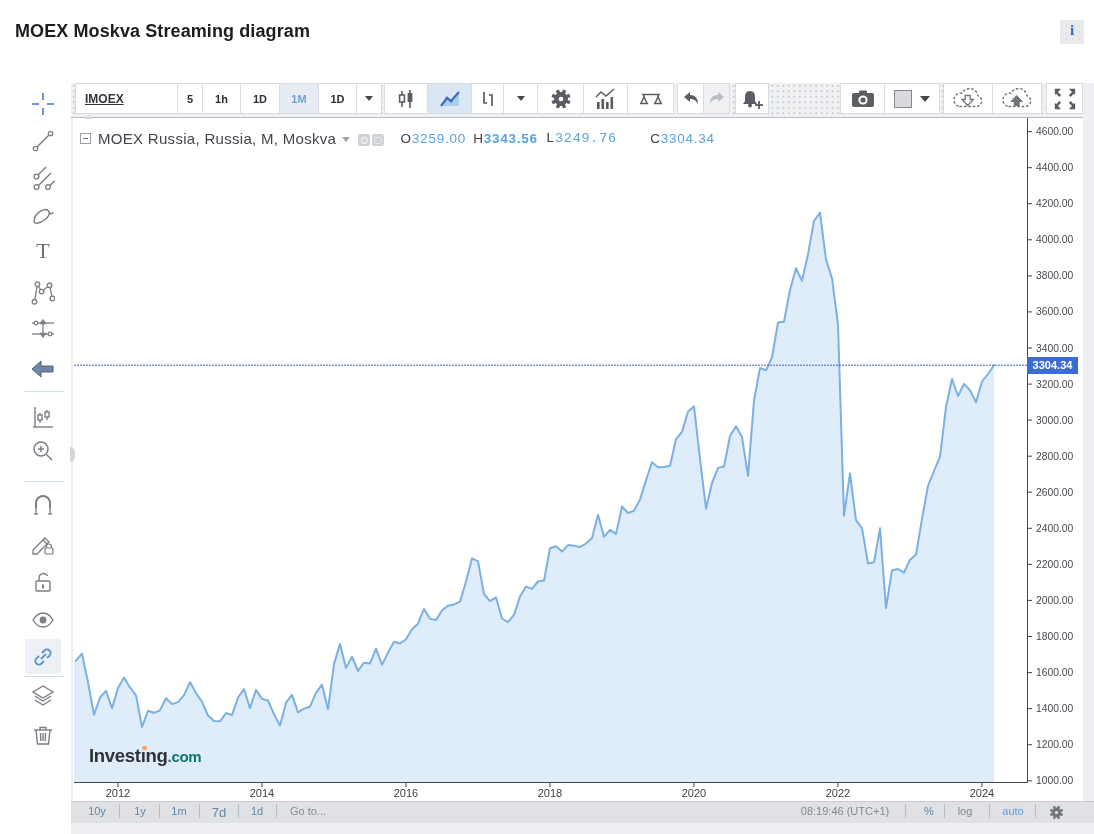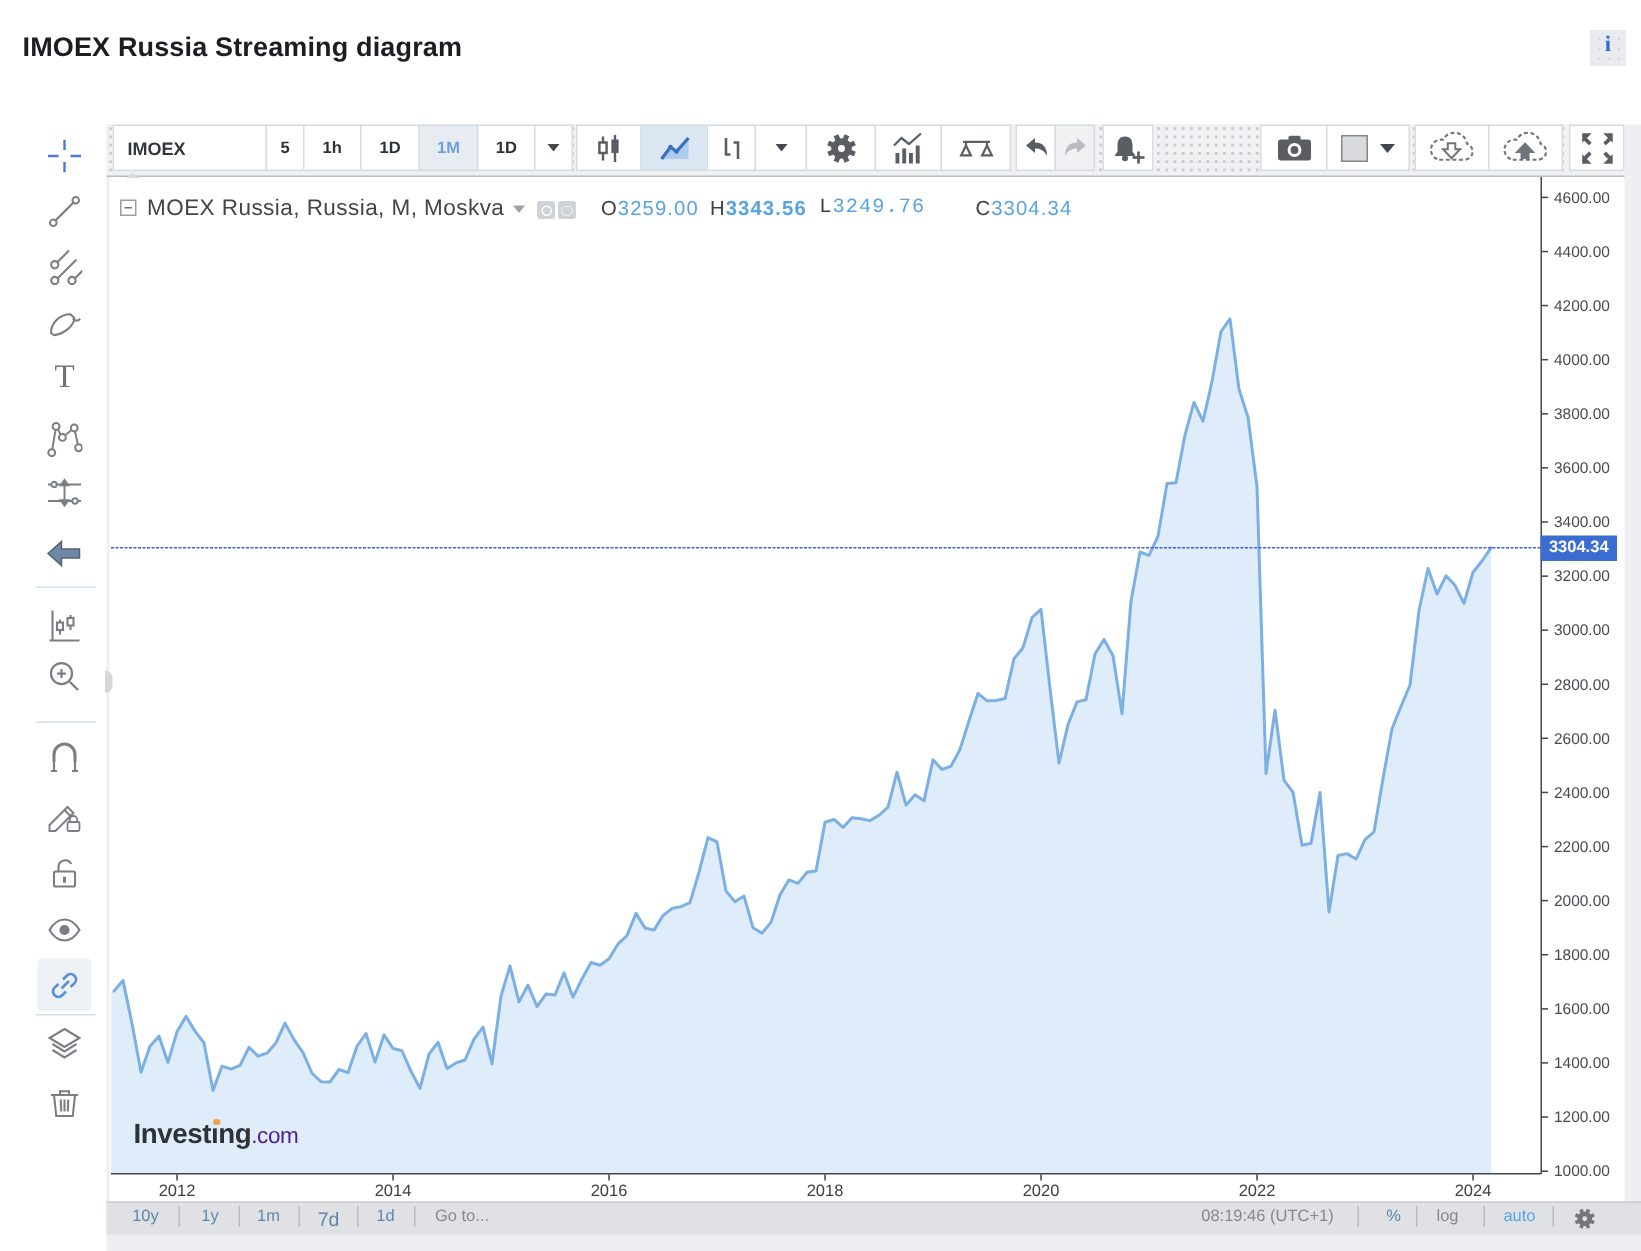--- a/index.html
+++ b/index.html
@@ -6,21 +6,21 @@
  position:relative;overflow:hidden;-webkit-font-smoothing:antialiased;}
 .abs{position:absolute;}
 .cell{position:absolute;top:83px;height:31px;background:#fff;border:1px solid #d8dbdf;
  box-sizing:border-box;display:flex;align-items:center;justify-content:center;}
 .btxt{font-size:11px;font-weight:bold;color:#2d3036;}
 </style></head><body>
 
 <div class="abs" style="left:71px;top:83px;width:1023px;height:751px;background:#edeff2;"></div>
 <div class="abs" style="left:71px;top:83px;width:1012px;height:34px;background:#f0f1f3;background-image:radial-gradient(#c9cbce 0.9px,transparent 1.05px);background-size:5.5px 5.5px;"></div>
 <div class="abs" style="left:73px;top:118px;width:1010px;height:683px;background:#ffffff;"></div>
-<div class="abs" style="left:15px;top:21px;font-size:18px;font-weight:bold;color:#1b1d21;letter-spacing:0.1px;">IMOEX Russia Streaming diagram</div>
+<div class="abs" style="left:15px;top:21px;font-size:18px;font-weight:bold;color:#1b1d21;letter-spacing:0.1px;">MOEX Moskva Streaming diagram</div>
 <div class="abs" style="left:1060px;top:20px;width:24px;height:24px;background:#e9eaed;background-image:radial-gradient(#d2d4d7 0.8px,transparent 1px);background-size:6.5px 6.5px;background-position:3px 3px;">
     <div style="position:absolute;left:0;top:2px;width:24px;text-align:center;font-family:'Liberation Serif',serif;font-weight:bold;font-size:15px;color:#2e6bd3;">i</div>
   </div>
 <svg class="abs" style="left:0;top:0;" width="1094" height="834">
     <polygon points="74,660.7 76.0,660.7 82.0,653.6 88.0,682.3 94.0,714.8 100.0,697.5 106.0,690.8 112.0,708.3 118.0,687.9 124.0,677.6 130.0,687.4 136.0,695.3 142.0,727.0 148.0,710.8 154.0,712.8 160.0,710.3 166.0,698.2 172.0,704.1 178.0,702.1 184.0,695.1 190.0,682.1 196.0,693.1 202.0,701.8 208.0,715.5 214.0,721.1 220.0,721.3 226.0,713.0 232.0,715.1 238.0,697.5 244.0,689.0 250.0,708.1 256.0,689.9 262.0,698.9 268.0,700.5 274.0,714.2 280.0,725.6 286.0,702.7 292.0,694.9 298.0,712.4 304.0,708.6 310.0,706.7 316.0,692.8 322.0,684.7 328.0,709.2 334.0,664.1 340.0,643.9 346.0,667.9 352.0,656.7 358.0,671.0 364.0,662.7 370.0,663.4 376.0,648.6 382.0,664.8 388.0,652.6 394.0,641.7 400.0,643.5 406.0,639.2 412.0,629.3 418.0,623.7 424.0,608.9 430.0,618.7 436.0,620.1 442.0,610.4 448.0,605.7 454.0,604.4 460.0,601.7 466.0,581.5 472.0,558.4 478.0,561.3 484.0,594.0 490.0,601.2 496.0,597.4 502.0,618.5 508.0,622.1 514.0,614.9 520.0,596.5 526.0,586.6 532.0,588.9 538.0,581.5 544.0,580.6 550.0,548.2 556.0,546.3 562.0,551.6 568.0,545.1 574.0,545.8 580.0,547.1 586.0,543.5 592.0,538.1 598.0,514.8 604.0,536.8 610.0,529.8 616.0,533.9 622.0,506.5 628.0,513.0 634.0,510.8 640.0,499.6 646.0,480.5 652.0,462.3 658.0,467.2 664.0,467.0 670.0,465.7 676.0,439.2 682.0,431.8 688.0,411.8 694.0,406.2 700.0,458.9 706.0,508.7 712.0,483.1 718.0,467.9 724.0,466.5 730.0,436.0 736.0,426.3 742.0,437.1 748.0,475.8 754.0,400.6 760.0,368.0 766.0,370.2 772.0,357.5 778.0,322.4 784.0,321.8 790.0,289.9 796.0,268.3 802.0,280.9 808.0,254.4 814.0,221.0 820.0,212.6 826.0,259.5 832.0,278.2 838.0,324.5 844.0,515.7 850.0,473.5 856.0,520.2 862.0,528.1 868.0,563.5 874.0,562.2 880.0,528.3 886.0,608.0 892.0,570.3 898.0,569.1 904.0,572.7 910.0,559.7 916.0,554.6 922.0,519.1 928.0,485.9 934.0,471.0 940.0,456.7 946.0,407.0 952.0,379.0 958.0,396.0 964.0,383.9 970.0,390.2 976.0,402.3 982.0,381.5 988.0,374.0 994.0,365.2 994.0,782 74,782" fill="#deedf9"></polygon>
     <polyline points="76.0,660.7 82.0,653.6 88.0,682.3 94.0,714.8 100.0,697.5 106.0,690.8 112.0,708.3 118.0,687.9 124.0,677.6 130.0,687.4 136.0,695.3 142.0,727.0 148.0,710.8 154.0,712.8 160.0,710.3 166.0,698.2 172.0,704.1 178.0,702.1 184.0,695.1 190.0,682.1 196.0,693.1 202.0,701.8 208.0,715.5 214.0,721.1 220.0,721.3 226.0,713.0 232.0,715.1 238.0,697.5 244.0,689.0 250.0,708.1 256.0,689.9 262.0,698.9 268.0,700.5 274.0,714.2 280.0,725.6 286.0,702.7 292.0,694.9 298.0,712.4 304.0,708.6 310.0,706.7 316.0,692.8 322.0,684.7 328.0,709.2 334.0,664.1 340.0,643.9 346.0,667.9 352.0,656.7 358.0,671.0 364.0,662.7 370.0,663.4 376.0,648.6 382.0,664.8 388.0,652.6 394.0,641.7 400.0,643.5 406.0,639.2 412.0,629.3 418.0,623.7 424.0,608.9 430.0,618.7 436.0,620.1 442.0,610.4 448.0,605.7 454.0,604.4 460.0,601.7 466.0,581.5 472.0,558.4 478.0,561.3 484.0,594.0 490.0,601.2 496.0,597.4 502.0,618.5 508.0,622.1 514.0,614.9 520.0,596.5 526.0,586.6 532.0,588.9 538.0,581.5 544.0,580.6 550.0,548.2 556.0,546.3 562.0,551.6 568.0,545.1 574.0,545.8 580.0,547.1 586.0,543.5 592.0,538.1 598.0,514.8 604.0,536.8 610.0,529.8 616.0,533.9 622.0,506.5 628.0,513.0 634.0,510.8 640.0,499.6 646.0,480.5 652.0,462.3 658.0,467.2 664.0,467.0 670.0,465.7 676.0,439.2 682.0,431.8 688.0,411.8 694.0,406.2 700.0,458.9 706.0,508.7 712.0,483.1 718.0,467.9 724.0,466.5 730.0,436.0 736.0,426.3 742.0,437.1 748.0,475.8 754.0,400.6 760.0,368.0 766.0,370.2 772.0,357.5 778.0,322.4 784.0,321.8 790.0,289.9 796.0,268.3 802.0,280.9 808.0,254.4 814.0,221.0 820.0,212.6 826.0,259.5 832.0,278.2 838.0,324.5 844.0,515.7 850.0,473.5 856.0,520.2 862.0,528.1 868.0,563.5 874.0,562.2 880.0,528.3 886.0,608.0 892.0,570.3 898.0,569.1 904.0,572.7 910.0,559.7 916.0,554.6 922.0,519.1 928.0,485.9 934.0,471.0 940.0,456.7 946.0,407.0 952.0,379.0 958.0,396.0 964.0,383.9 970.0,390.2 976.0,402.3 982.0,381.5 988.0,374.0 994.0,365.2" fill="none" stroke="#7cb0e4" stroke-width="2" stroke-linejoin="round" stroke-linecap="round"></polyline>
     <line x1="74" y1="365.2" x2="1027" y2="365.2" stroke="#3c60d6" stroke-width="1" stroke-dasharray="2,1"></line>
     <line x1="1027.5" y1="118" x2="1027.5" y2="782.5" stroke="#43464c" stroke-width="1"></line>
     <line x1="74" y1="782.5" x2="1027.5" y2="782.5" stroke="#43464c" stroke-width="1"></line>
     <line x1="71" y1="117.5" x2="1083" y2="117.5" stroke="#b8bbc1" stroke-width="1"></line>
@@ -70,40 +70,40 @@
     <text x="406" y="797" font-size="11" fill="#3c3f45" text-anchor="middle" font-family="Liberation Sans">2016</text>
     <line x1="550" y1="783" x2="550" y2="787" stroke="#43464c" stroke-width="1"></line>
     <text x="550" y="797" font-size="11" fill="#3c3f45" text-anchor="middle" font-family="Liberation Sans">2018</text>
     <line x1="694" y1="783" x2="694" y2="787" stroke="#43464c" stroke-width="1"></line>
     <text x="694" y="797" font-size="11" fill="#3c3f45" text-anchor="middle" font-family="Liberation Sans">2020</text>
     <line x1="838" y1="783" x2="838" y2="787" stroke="#43464c" stroke-width="1"></line>
     <text x="838" y="797" font-size="11" fill="#3c3f45" text-anchor="middle" font-family="Liberation Sans">2022</text>
     <line x1="982" y1="783" x2="982" y2="787" stroke="#43464c" stroke-width="1"></line>
     <text x="982" y="797" font-size="11" fill="#3c3f45" text-anchor="middle" font-family="Liberation Sans">2024</text>
   </svg>
-<div class="abs" style="left:89px;top:745px;font-size:18.5px;font-weight:bold;color:#2f3237;letter-spacing:-0.3px;">Invest<span style="position:relative;">ı<span style="position:absolute;left:1.5px;top:0.5px;width:4.5px;height:4.5px;border-radius:50%;background:#eba757;"></span></span>ng<span style="font-weight:normal;color:#4c1d95;font-size:15px;">.com</span></div>
+<div class="abs" style="left:89px;top:745px;font-size:18.5px;font-weight:bold;color:#2f3237;letter-spacing:-0.3px;">Invest<span style="position:relative;">ı<span style="position:absolute;left:1.5px;top:0.5px;width:4.5px;height:4.5px;border-radius:50%;background:#eba757;"></span></span>ng<span style="font-weight:bold;color:#0f766e;font-size:15px;">.com</span></div>
 <div class="abs" style="left:1028px;top:783.5px;width:55px;height:17px;background:#ffffff;"></div>
 <div class="abs" style="left:1027px;top:357px;width:51px;height:17px;background:#3b6cd2;color:#fff;font-size:11px;font-weight:bold;text-align:center;line-height:17px;">3304.34</div>
 <div class="abs" style="left:80px;top:133px;width:11px;height:11px;border:1px solid #999da4;box-sizing:border-box;">
     <div style="position:absolute;left:2px;top:4px;width:5px;height:1px;background:#70747b;"></div>
   </div>
 <div class="abs" style="left:98px;top:130px;font-size:15px;color:#42454c;letter-spacing:0.3px;">MOEX Russia, Russia, M, Moskva</div>
 <div class="abs" style="left:342px;top:137px;width:0;height:0;border-left:4px solid transparent;border-right:4px solid transparent;border-top:5px solid #9ea2a8;"></div>
 <div class="abs" style="left:358px;top:134px;width:12px;height:12px;background:#cfd2d6;border-radius:2px;">
     <div style="position:absolute;left:2.5px;top:2.5px;width:5px;height:5px;border:1.3px solid #fff;border-radius:50%;"></div>
   </div>
 <div class="abs" style="left:371.5px;top:134px;width:12px;height:12px;background:#cfd2d6;border-radius:2px;">
     <div style="position:absolute;left:2.5px;top:2.5px;width:5.5px;height:5.5px;border:1.3px dotted #fff;border-radius:50%;"></div>
   </div>
 <div class="abs" style="left:400.6px;top:131px;font-size:13.5px;letter-spacing:0.75px;white-space:nowrap;"><span style="color:#3c3f46;">O</span><span style="color:#58a3e2;">3259.00</span></div>
 <div class="abs" style="left:473.3px;top:131px;font-size:13.5px;letter-spacing:0.75px;white-space:nowrap;"><span style="color:#3c3f46;">H</span><span style="color:#58a3e2;font-weight:bold;">3343.56</span></div>
 <div class="abs" style="left:546.1px;top:131px;font-size:13.5px;letter-spacing:0.75px;white-space:nowrap;font-family:Liberation Mono, monospace;"><span style="color:#3c3f46;">L</span><span style="color:#58a3e2;">3249.76</span></div>
 <div class="abs" style="left:618.3px;top:131px;font-size:13.5px;letter-spacing:0.75px;white-space:nowrap;margin-left:32px;"><span style="color:#3c3f46;">C</span><span style="color:#58a3e2;">3304.34</span></div>
 <div class="cell" style="left:75px;width:103px;">
-    <span style="font-size:12px;font-weight:bold;color:#33363c;position:absolute;left:9px;top:8px;">IMOEX</span>
+    <span style="font-size:12px;font-weight:bold;color:#33363c;position:absolute;left:9px;top:8px;text-decoration:underline;">IMOEX</span>
   </div>
 <div class="cell" style="left:177px;width:26px;">
     <span class="btxt">5</span>
   </div>
 <div class="cell" style="left:202px;width:39px;">
     <span class="btxt">1h</span>
   </div>
 <div class="cell" style="left:240px;width:40px;">
     <span class="btxt">1D</span>
   </div>

